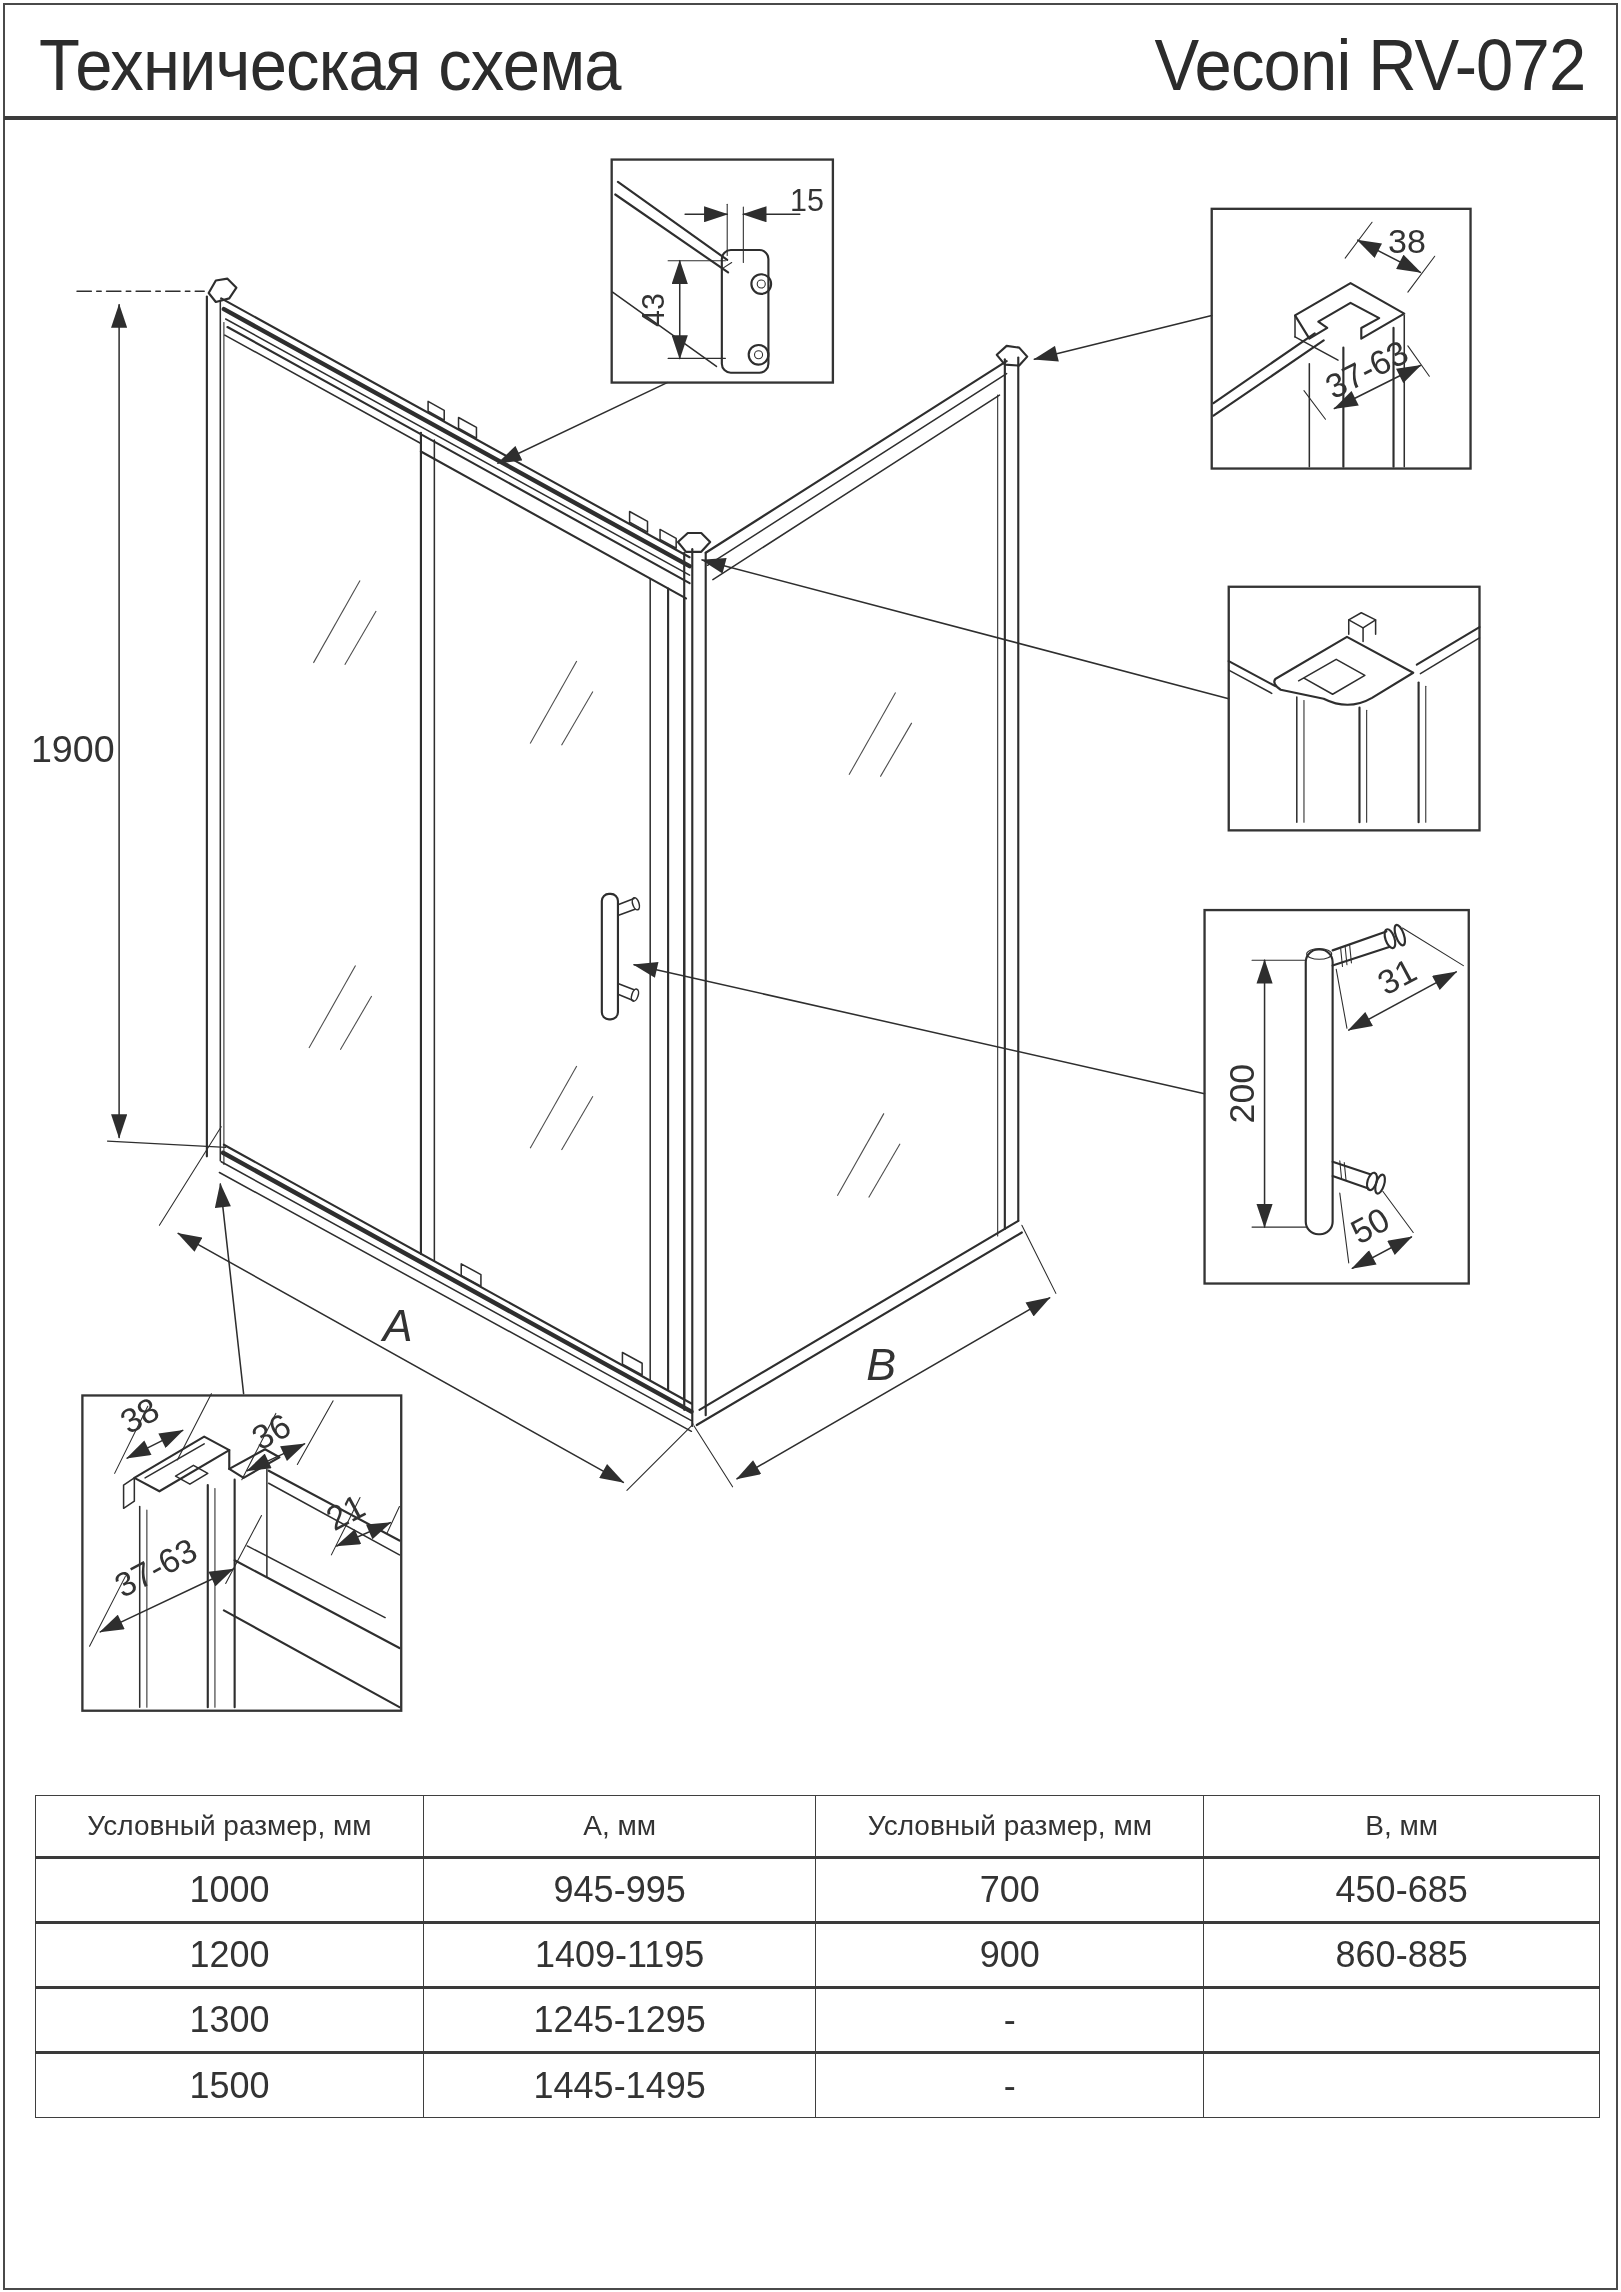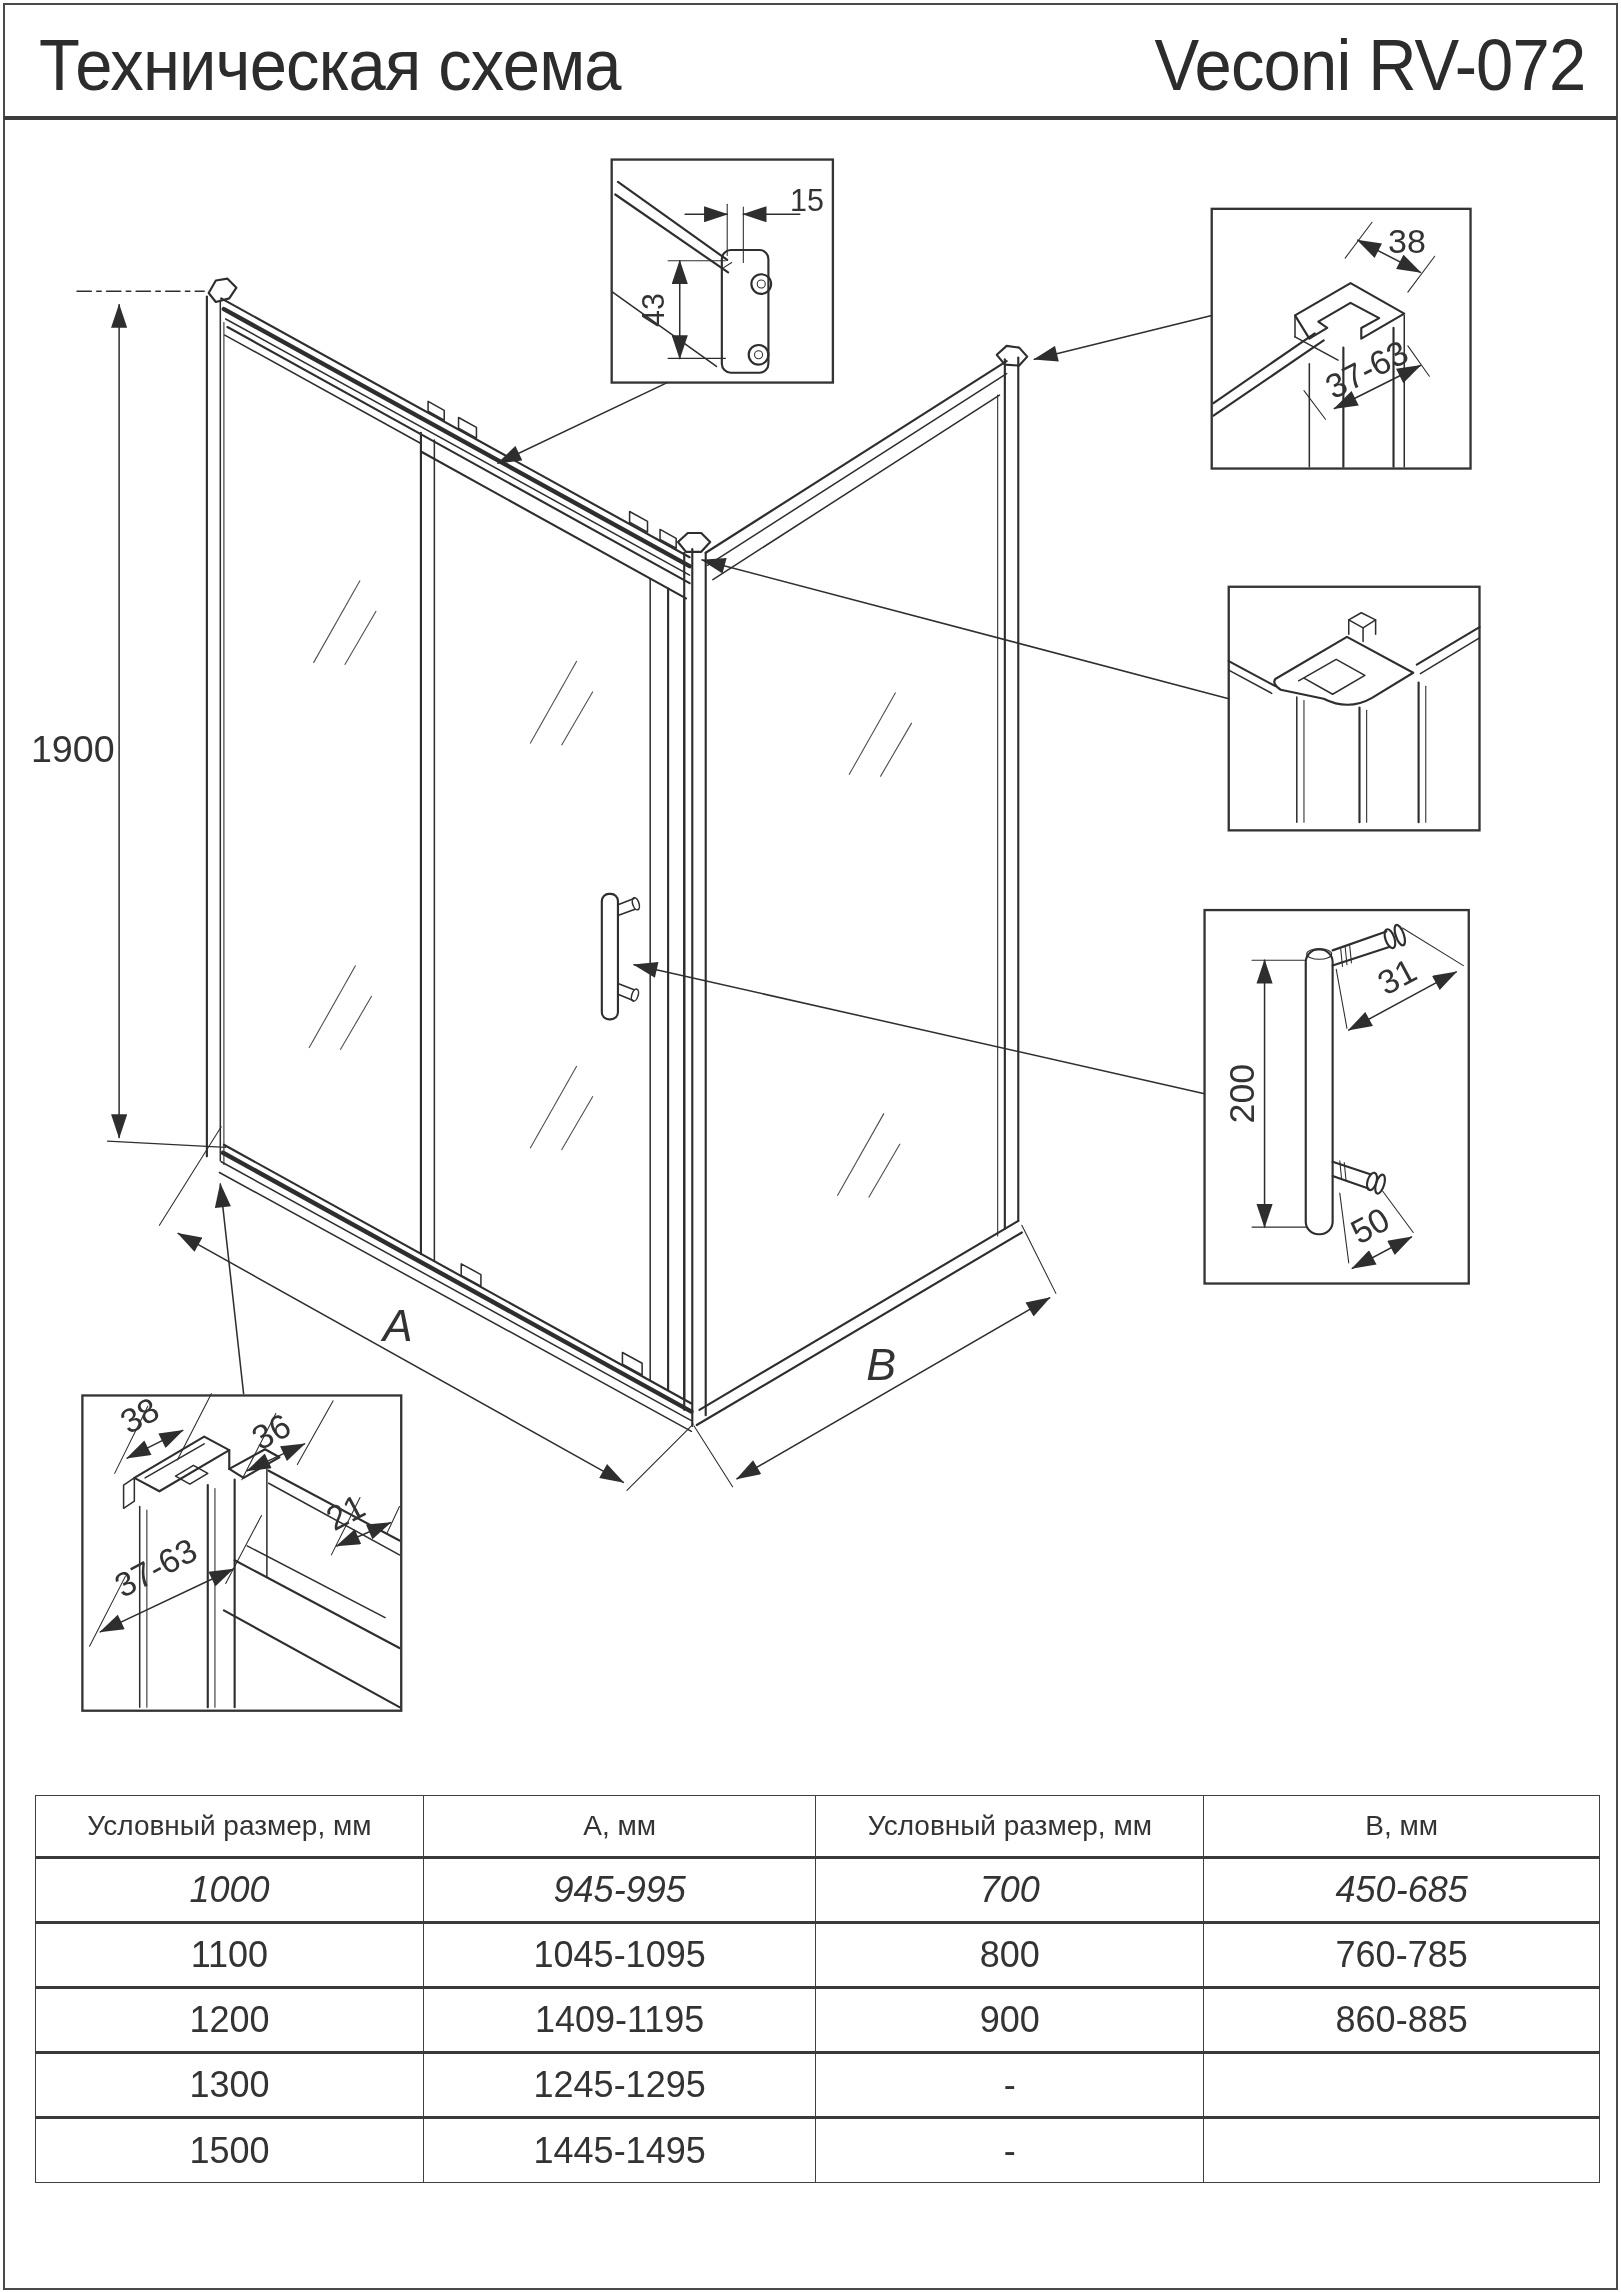--- a/index.html
+++ b/index.html
@@ -23,21 +23,21 @@
   svg .w2{stroke-width:2.4;}
   svg .w4{stroke-width:5;}
   svg .thin{stroke-width:1.2;stroke:#4c4c4c;}
   svg .box{stroke:#343434;stroke-width:2.6;fill:none;}
   svg text{fill:var(--text);font-family:"Liberation Sans",sans-serif;}
   .tblwrap{position:absolute;left:35px;top:1795px;width:1565px;}
   table{width:100%;border-collapse:collapse;table-layout:fixed;}
   th,td{border:1.8px solid #3f3f3f;text-align:center;vertical-align:middle;color:#333;font-weight:normal;}
   thead th{height:62px;font-size:28px;border-bottom:3.6px solid #3a3a3a;}
   tbody td{height:65px;font-size:36px;border-top:3.6px solid #3a3a3a;}
-  tbody tr:first-child td{border-top:none;font-style:italic;}
+  tbody tr:first-child td{border-top:none;}
 </style>
 </head>
 <body>
 
 <div class="page">
   <div class="page-border"></div>
 
   <div class="hdr">
     <span class="t left">Техническая схема</span>
     <span class="t right">Veconi RV-072</span>
@@ -338,26 +338,20 @@
         </tr>
       </thead>
       <tbody>
         <tr>
           <td>1000</td>
           <td>945-995</td>
           <td>700</td>
           <td>450-685</td>
         </tr>
         <tr>
-          <td>1100</td>
-          <td>1045-1095</td>
-          <td>800</td>
-          <td>760-785</td>
-        </tr>
-        <tr>
           <td>1200</td>
           <td>1409-1195</td>
           <td>900</td>
           <td>860-885</td>
         </tr>
         <tr>
           <td>1300</td>
           <td>1245-1295</td>
           <td>-</td>
           <td></td>

